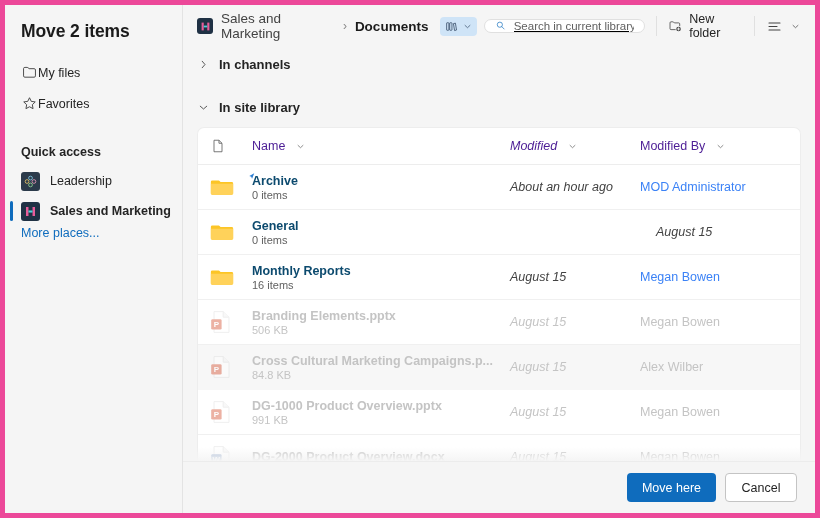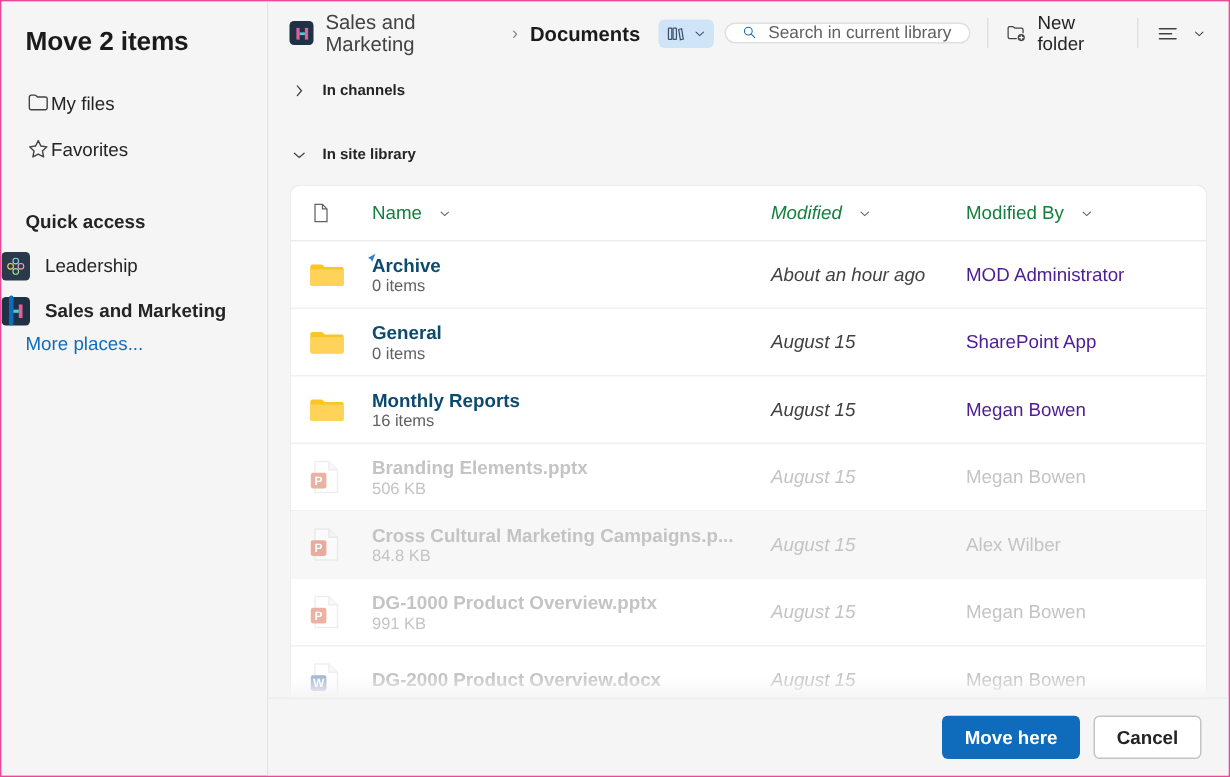--- a/index.html
+++ b/index.html
@@ -6,21 +6,21 @@
   html, body {
     width: 820px; height: 518px;
     font-family: "Liberation Sans", sans-serif;
     background: #ffffff;
     overflow: hidden;
   }
   .dialog {
     position: relative;
     width: 820px; height: 518px;
     background: #f5f5f5;
-    border: 1px solid #ec4899;
+    border: 5px solid #ec4899;
     display: flex;
     overflow: hidden;
   }
 
   
   .sidebar {
     width: 178px; height: 100%;
     background: #f5f5f5;
     border-right: 1px solid #e3e3e3;
     padding: 0 0 0 0;
@@ -50,20 +50,21 @@
     font-size: 12.5px;
     font-weight: bold;
     color: #242424;
     padding: 0 0 0 16px;
     margin-top: 26px;
     margin-bottom: 7px;
   }
   .place-item {
     display: flex; align-items: center;
     height: 30px;
+    padding-left: 16px;
     gap: 10px;
     cursor: pointer;
     position: relative;
   }
   .place-item.selected::before {
     content: "";
     position: absolute; left: 5px; top: 5px;
     width: 3px; height: 20px;
     background: #0f6cbd;
     border-radius: 2px;
@@ -104,20 +105,21 @@
     display:flex; align-items:center; gap:3px;
     background:#cfe4f7; border-radius:4px;
     padding: 2px 4px; margin-left: 5px; cursor:pointer;
   }
   .topbar-right { margin-left:auto; display:flex; align-items:center; gap:0; }
   .search-box {
     display:flex; align-items:flex-end; gap:7px;
     width: 174px; height: 14px;
     background:#ffffff; border:1px solid #e0e0e0; border-radius: 14px;
     padding: 0 10px;
+    text-decoration: underline;
   }
   .search-input {
     border:none; outline:none; background:transparent;
     font-size:11.5px; color:#424242; width:100%;
     font-family:"Liberation Sans", sans-serif;
   }
   .search-input::placeholder { color:#616161; }
   .vsep { width:1px; height:20px; background:#e0e0e0; margin:0 11px; }
   .tb-btn { display:flex; align-items:center; gap:7px; cursor:pointer; }
   .tb-btn-label { font-size:12.5px; color:#242424; }
@@ -125,21 +127,21 @@
   .body-scroll {
     flex: 1; min-height: 0;
     overflow: hidden;
     padding: 0 14px;
     position: relative;
   }
   .grp {
     display:flex; align-items:center; gap:9px;
     height: 22px; margin-top: 6px; cursor:pointer;
   }
-  .grp-label { font-size:10px; font-weight:bold; color:#242424; }
+  .grp-label { font-size:13px; font-weight:bold; color:#242424; }
   .grp-sitelib { margin-top: 21px; margin-bottom: 9px; }
 
   .card {
     background:#ffffff;
     border-radius: 7px;
     border: 1px solid #ededed;
     border-bottom: none;
     overflow: hidden;
   }
   .row {
@@ -153,45 +155,45 @@
   .row.hover { background:#f7f7f7; border-bottom-color:transparent; }
   .row.disabled .cell-title,
   .row.disabled .cell-sub,
   .row.disabled .c-mod,
   .row.disabled .c-by { color:#c4c4c4; }
   .row.disabled .ficon { opacity:0.42; }
 
   .c-icon { width: 42px; flex: 0 0 42px; display:flex; align-items:center; }
   .c-name { flex: 1 1 auto; min-width:0; display:flex; flex-direction:column; justify-content:center; gap:1px; }
   .c-mod { width: 130px; flex:0 0 130px; font-size:12.5px; color:#424242;font-style:italic; }
-  .c-by  { width: 146px; flex:0 0 146px; font-size:12.5px; color:#4c1d95; }
+  .c-by  { width: 146px; flex:0 0 146px; font-size:12.5px; color:#3b82f6; }
   .hdr .c-mod, .hdr .c-by { color:#424242; }
 
-  .hdr-cell { display:flex; align-items:center; gap:10px; cursor:pointer; font-size:12.5px; color:#15803d; }
+  .hdr-cell { display:flex; align-items:center; gap:10px; cursor:pointer; font-size:12.5px; color:#4c1d95; }
   .cell-title { font-size:12.5px; font-weight:bold; color:#0c4a6e; white-space:nowrap; overflow:hidden; text-overflow:ellipsis; }
   .cell-sub { font-size:11px; color:#616161; }
   .folder { width:24px; height:19px; }
   .ficon { width:22px; height:24px; }
 
   .cursor-mark { position:absolute; left:48px; top:6px; width:11px; height:11px; }
 
   
   .footer {
     position:absolute; left:0; right:0; bottom:0;
     height: 52px;
     background:#f5f5f5;
     border-top: 1px solid #ececec;
     display:flex; align-items:center; justify-content:flex-end;
     gap: 9px;
     padding-right: 18px;
   }
   .btn {
     height: 29px; min-width: 72px;
     border-radius: 4px;
-    font-size: 12.5px; font-weight: bold;
+    font-size: 12.5px; font-weight: normal;
     font-family:"Liberation Sans", sans-serif;
     cursor:pointer; padding: 0 14px;
     border: 1px solid transparent;
   }
   .btn-primary { background:#0f6cbd; color:#ffffff; }
   .btn-default { background:#ffffff; color:#242424; border-color:#c4c4c4; }
   .fade-bottom {
     position:absolute; left:14px; right:14px; bottom:52px; height:14px;
     background:linear-gradient(to bottom, rgba(245,245,245,0), #f5f5f5);
     pointer-events:none;
@@ -381,21 +383,20 @@
             <svg class="folder" viewBox="0 0 28 22">
                 <path d="M1 4.3A1.6 1.6 0 0 1 2.6 2.7h7.1c.42 0 .82.16 1.12.45l1.5 1.45h13.1A1.6 1.6 0 0 1 27 6.2v11.6A1.6 1.6 0 0 1 25.4 19.4H2.6A1.6 1.6 0 0 1 1 17.8z" fill="#fcc526"></path>
                 <path d="M1 6.6h26v11.2A1.6 1.6 0 0 1 25.4 19.4H2.6A1.6 1.6 0 0 1 1 17.8z" fill="#ffd25a"></path>
               </svg>
           </div>
           <div class="c-name">
             <span class="cell-title">General</span>
             <span class="cell-sub">0 items</span>
           </div>
           <div class="c-mod">August 15</div>
-          <div class="c-by">SharePoint App</div>
         </div>
 
         <div class="row">
           <div class="c-icon">
             <svg class="folder" viewBox="0 0 28 22">
                 <path d="M1 4.3A1.6 1.6 0 0 1 2.6 2.7h7.1c.42 0 .82.16 1.12.45l1.5 1.45h13.1A1.6 1.6 0 0 1 27 6.2v11.6A1.6 1.6 0 0 1 25.4 19.4H2.6A1.6 1.6 0 0 1 1 17.8z" fill="#fcc526"></path>
                 <path d="M1 6.6h26v11.2A1.6 1.6 0 0 1 25.4 19.4H2.6A1.6 1.6 0 0 1 1 17.8z" fill="#ffd25a"></path>
               </svg>
           </div>
           <div class="c-name">

